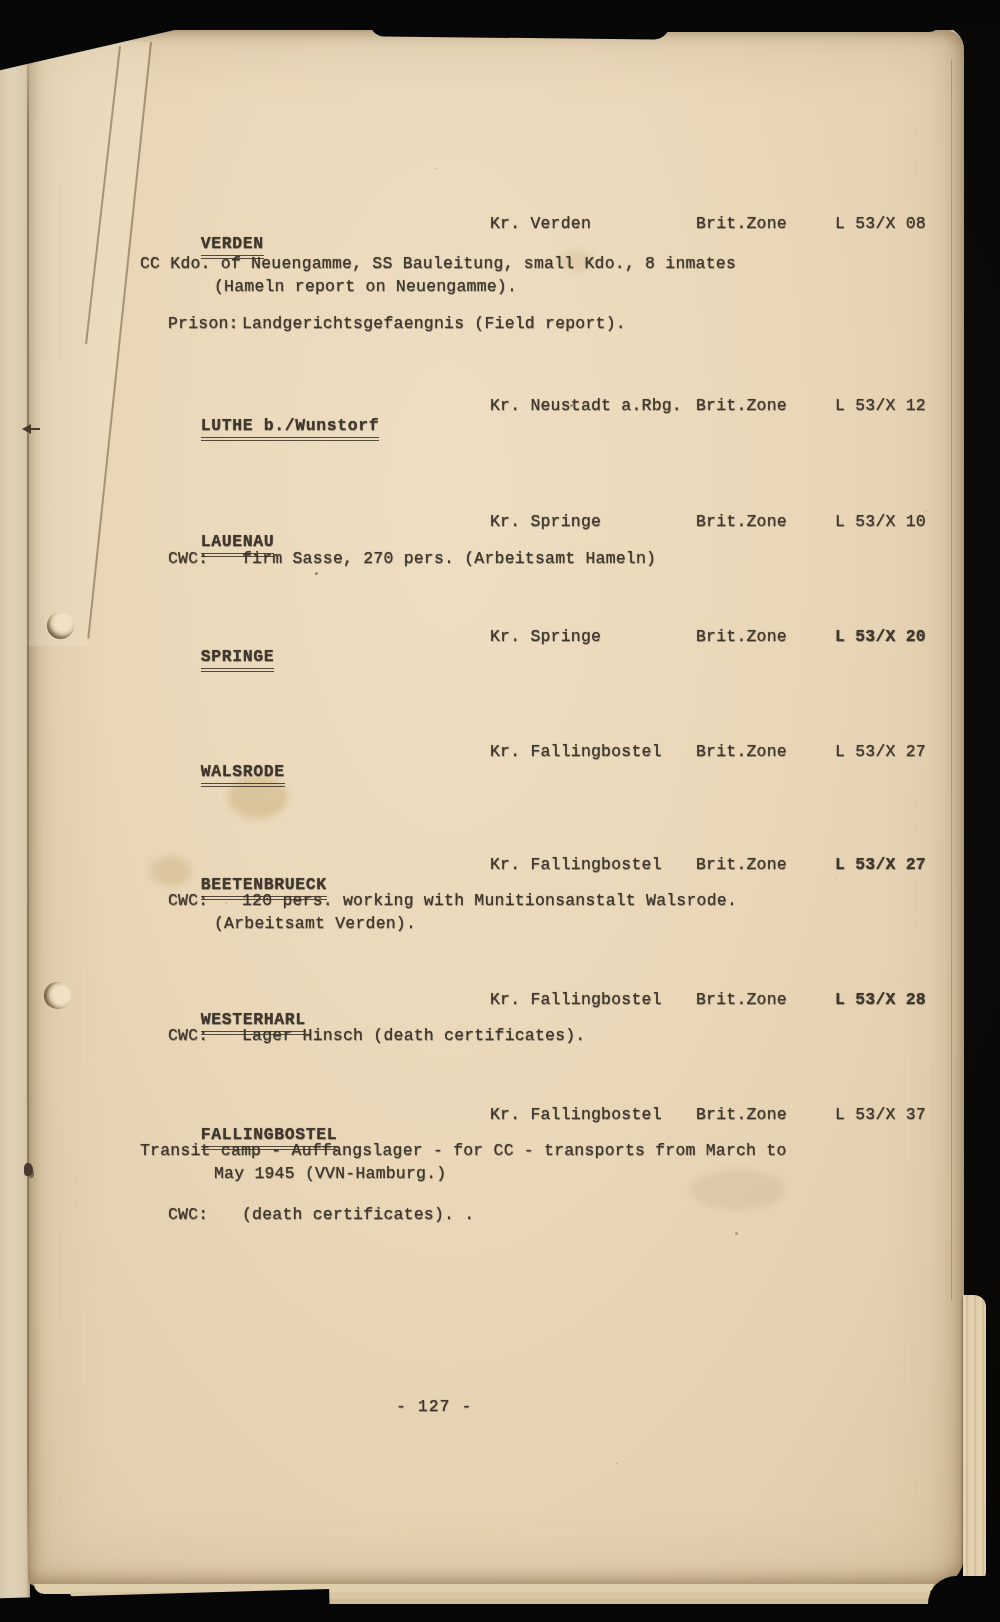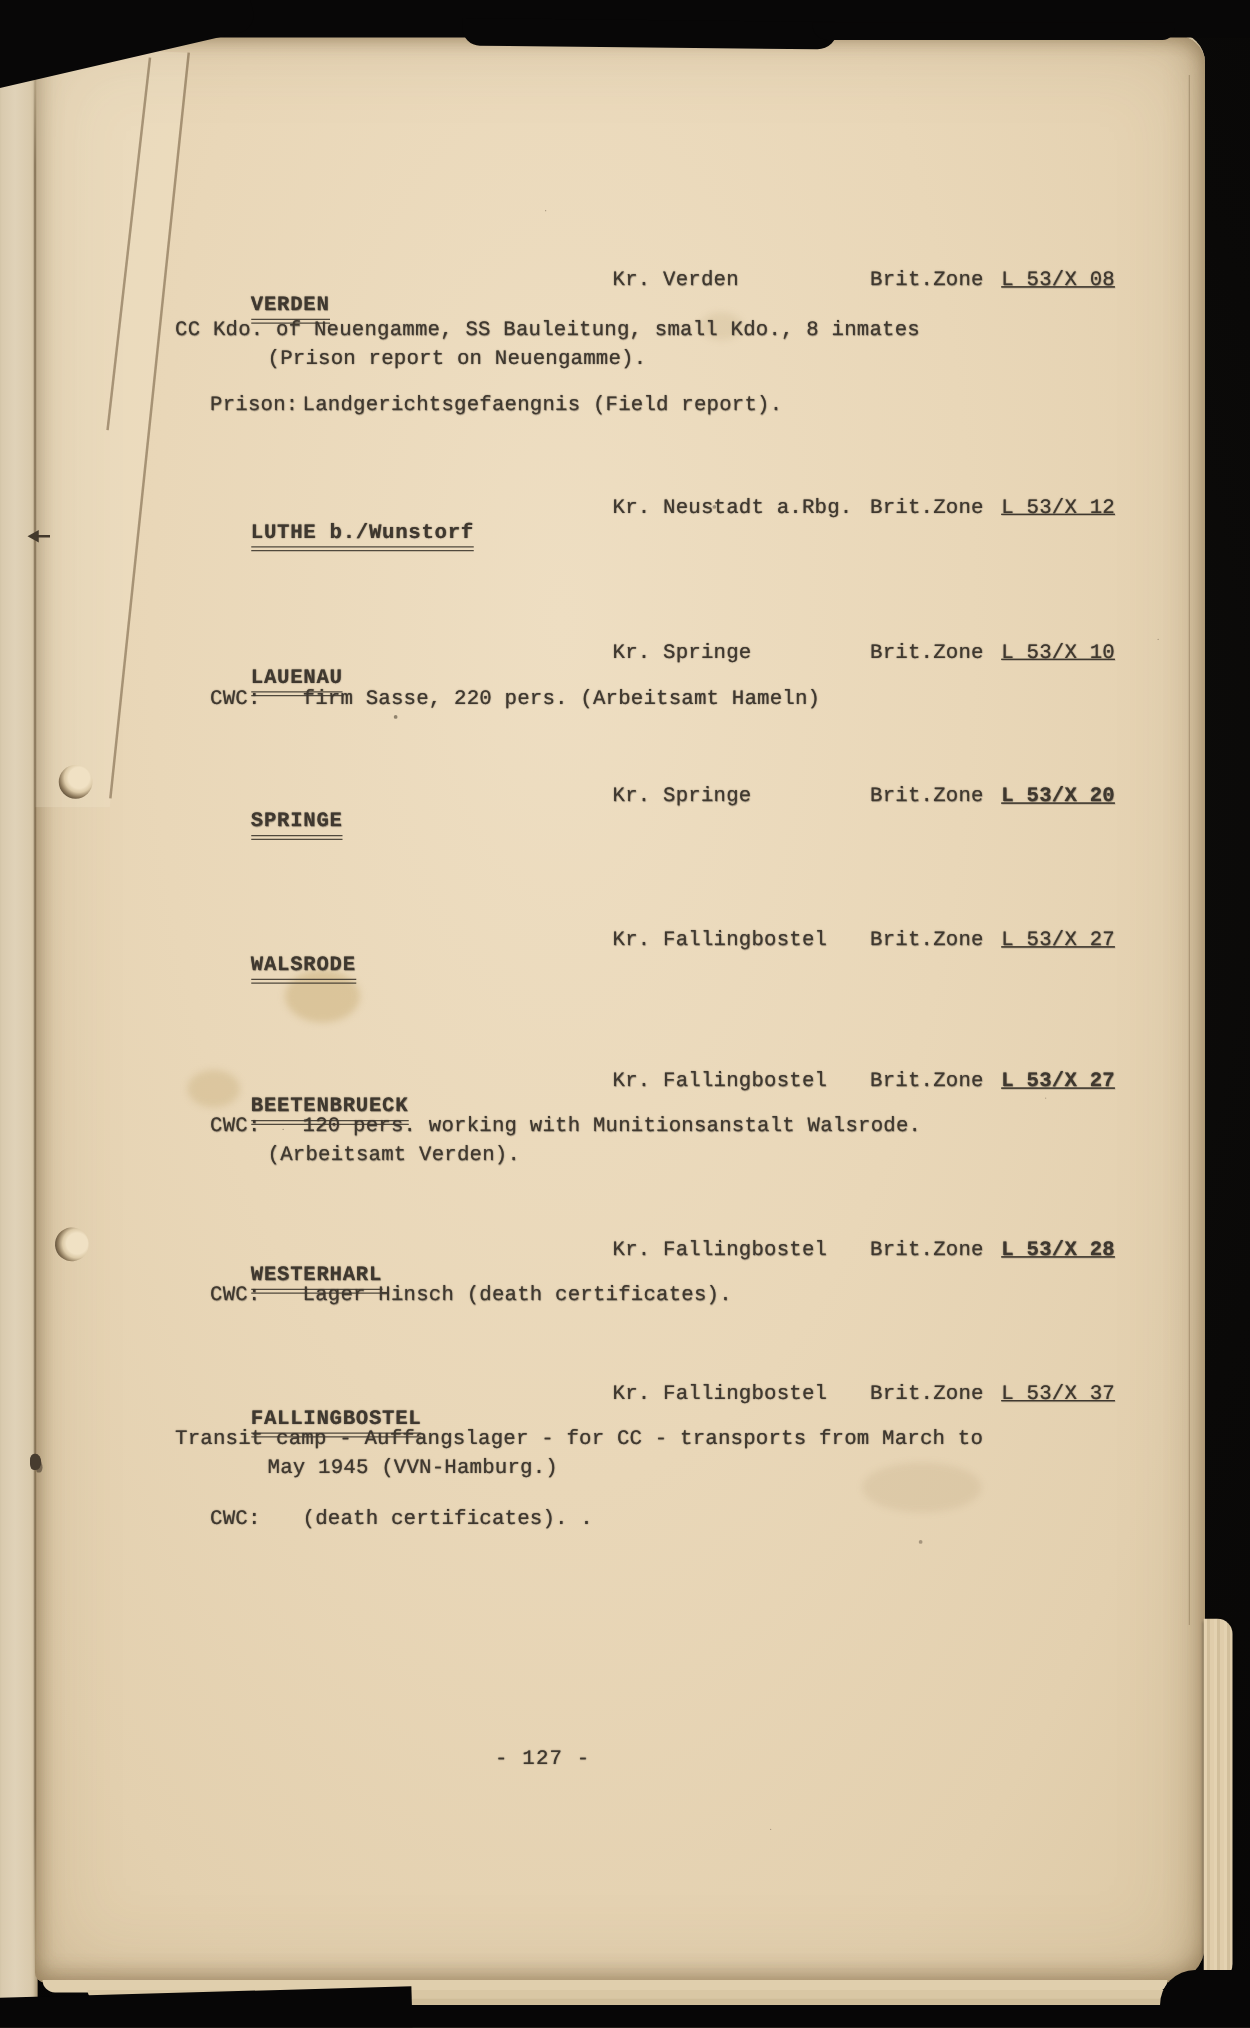--- a/index.html
+++ b/index.html
@@ -86,21 +86,21 @@
       120px -405px 0 -1px rgba(70,58,44,.45), 520px 305px 0 -1px rgba(70,58,44,.35),
       610px -62px 0 -1px rgba(70,58,44,.4);}
   
   .text-layer{position:absolute;inset:0;z-index:5;}
   .line{position:absolute;white-space:pre;font-size:16.5px;line-height:20px;color:#3f382f;
     letter-spacing:.2px;text-shadow:0 0 1px rgba(63,56,47,.75),.4px .5px .6px rgba(63,56,47,.4);}
   .place{display:inline-block;font-weight:bold;letter-spacing:.6px;
     border-bottom:4px double rgba(63,56,47,.9);padding-bottom:1px;text-align:right;}
   .col-kreis{position:absolute;left:350px;top:0;}
   .col-zone{position:absolute;left:556px;top:0;}
-  .col-ref{position:absolute;left:661px;top:0;text-decoration:underline;}
+  .col-ref{position:absolute;left:695px;top:0;}
   .col-ref.bold{font-weight:bold;}
   .plabel{display:inline-block;min-width:74px;margin-left:28px;}
   .pagenum{letter-spacing:1px;}
 </style>
 </head>
 <body>
 
 <div class="scene">
 
   <div class="under-pages"></div>
@@ -126,37 +126,37 @@
 
   <div class="text-layer">
 
     <div class="line" style="left:140px;top:214px">
       <span class="place">VERDEN</span>
       <span class="col-kreis">Kr. Verden</span>
       <span class="col-zone">Brit.Zone</span>
       <span class="col-ref">L 53/X 08</span>
     </div>
     <div class="line" style="left:140px;top:254px">CC Kdo. of Neuengamme, SS Bauleitung, small Kdo., 8 inmates</div>
-    <div class="line" style="left:214px;top:277px">(Prison report on Neuengamme).</div>
+    <div class="line" style="left:214px;top:277px">(Hameln report on Neuengamme).</div>
     <div class="line" style="left:140px;top:314px"><span class="plabel">Prison:</span><span>Landgerichtsgefaengnis (Field report).</span></div>
 
     <div class="line" style="left:140px;top:396px">
       <span class="place">LUTHE b./Wunstorf</span>
       <span class="col-kreis">Kr. Neustadt a.Rbg.</span>
       <span class="col-zone">Brit.Zone</span>
       <span class="col-ref">L 53/X 12</span>
     </div>
 
     <div class="line" style="left:140px;top:512px">
       <span class="place">LAUENAU</span>
       <span class="col-kreis">Kr. Springe</span>
       <span class="col-zone">Brit.Zone</span>
       <span class="col-ref">L 53/X 10</span>
     </div>
-    <div class="line" style="left:140px;top:549px"><span class="plabel">CWC:</span><span>firm Sasse, 220 pers. (Arbeitsamt Hameln)</span></div>
+    <div class="line" style="left:140px;top:549px"><span class="plabel">CWC:</span><span>firm Sasse, 270 pers. (Arbeitsamt Hameln)</span></div>
 
     <div class="line" style="left:140px;top:627px">
       <span class="place">SPRINGE</span>
       <span class="col-kreis">Kr. Springe</span>
       <span class="col-zone">Brit.Zone</span>
       <span class="col-ref bold">L 53/X 20</span>
     </div>
 
     <div class="line" style="left:140px;top:742px">
       <span class="place">WALSRODE</span>

